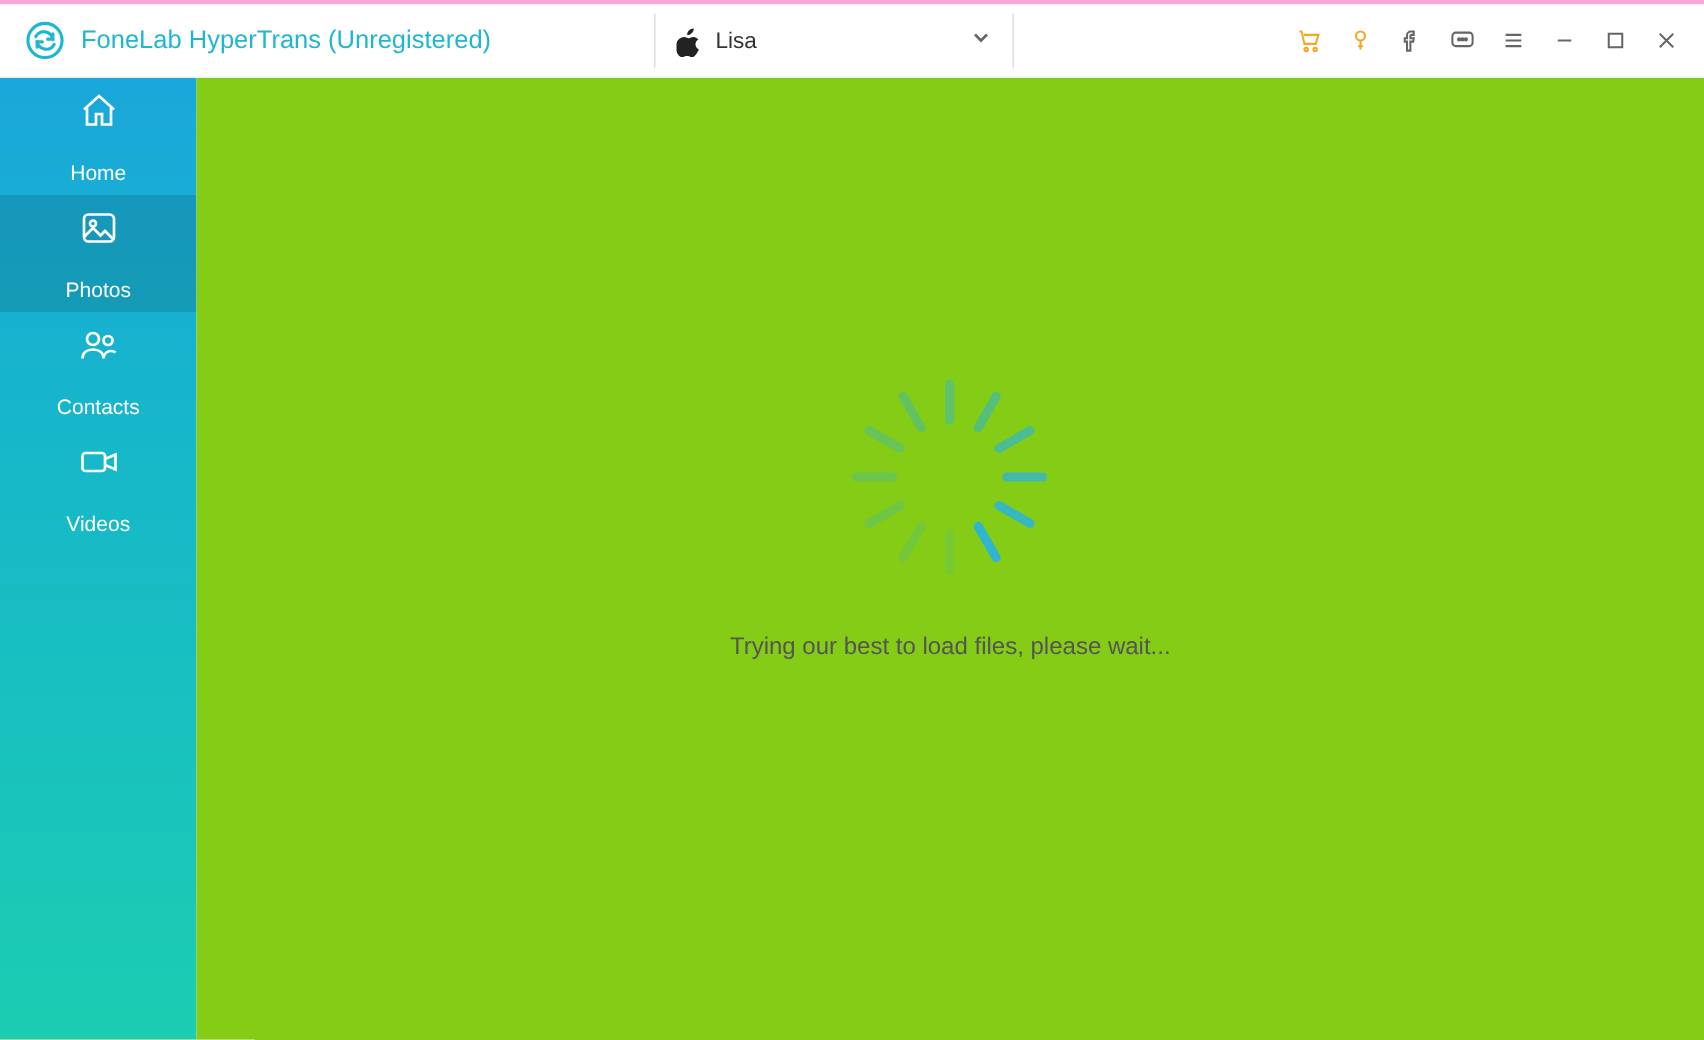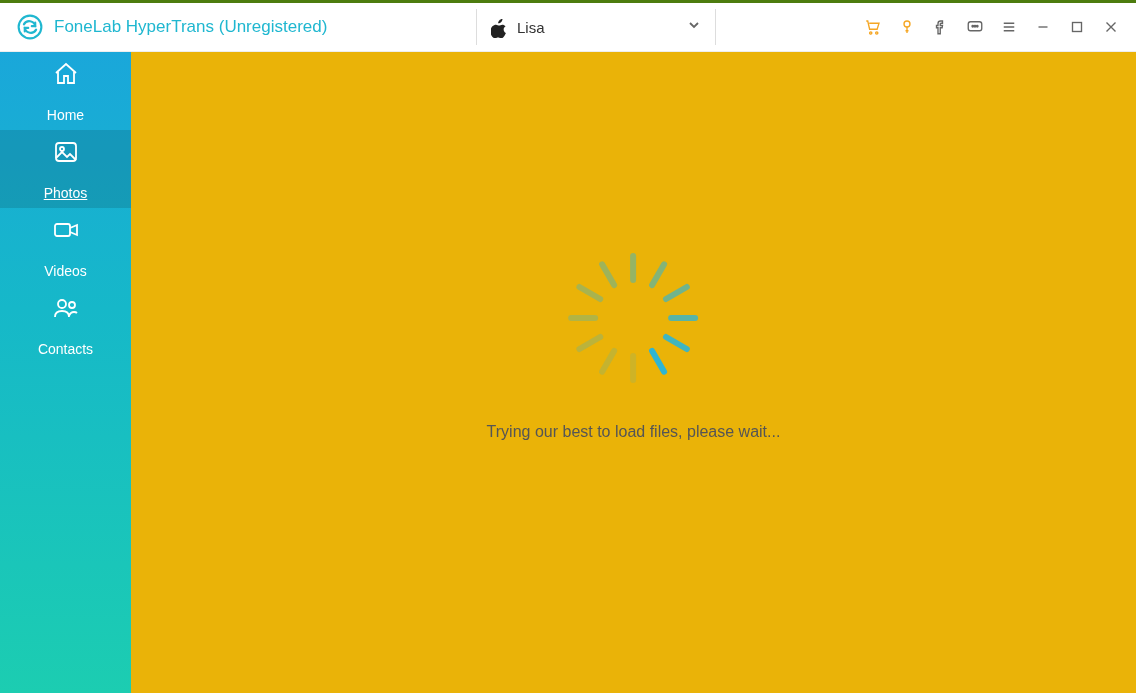--- a/index.html
+++ b/index.html
@@ -8,21 +8,21 @@
     width: 1136px;
     height: 693px;
     overflow: hidden;
     background: #fff;
   }
   .app {
     width: 1136px;
     height: 693px;
     display: flex;
     flex-direction: column;
-    border-top: 3px solid #4d7c0f;
+    border-top: 3px solid #f9a8d4;
   }
   
   .header {
     height: 49px;
     display: flex;
     align-items: center;
     background: #fff;
     position: relative;
     border-bottom: 1px solid #eee;
   }
@@ -36,21 +36,21 @@
     width: 28px;
     height: 28px;
     color: #1fb7d0;
   }
   .app-title {
     color: #1fb7d0;
     font-size: 17px;
   }
   .device-selector {
     position: absolute;
-    left: 476px;
+    left: 436px;
     width: 240px;
     height: 36px;
     display: flex;
     align-items: center;
     border-left: 1px solid #ddd;
     border-right: 1px solid #ddd;
     padding: 0 14px;
     cursor: pointer;
   }
   .device-selector .apple-icon {
@@ -106,26 +106,25 @@
     flex-direction: column;
     align-items: center;
     justify-content: center;
     gap: 16px;
     cursor: pointer;
     font-size: 14px;
   }
   .sidebar-item svg { width: 28px; height: 28px; }
   .sidebar-item.active {
     background: rgba(0,0,0,0.12);
-    text-decoration: underline;
   }
   .content {
     flex: 1;
     position: relative;
-    background: #eab308;
+    background: #84cc16;
   }
   .loading-wrap {
     position: absolute;
     left: 50%;
     top: 46%;
     transform: translate(-50%, -50%);
     text-align: center;
   }
   .loading-text {
     margin-top: 40px;
@@ -268,39 +267,39 @@
             <path d="M4 20l6-6 5 5 3-3 6 6"></path>
           </svg>
         </span>
         <span>Photos</span>
       </div>
 
 
       <div class="sidebar-item">
         <span>
           <svg viewBox="0 0 28 28" fill="none" stroke="currentColor" stroke-width="1.8">
-            <rect x="3" y="8" width="15" height="12" rx="2"></rect>
-            <path d="M18 12l7-3v10l-7-3"></path>
-          </svg>
-        </span>
-        <span>Videos</span>
-      </div>
-
-      <div class="sidebar-item">
-        <span>
-          <svg viewBox="0 0 28 28" fill="none" stroke="currentColor" stroke-width="1.8">
             <circle cx="10" cy="10" r="4"></circle>
             <path d="M3 23c0-4 3-6 7-6s7 2 7 6"></path>
             <circle cx="20" cy="11" r="3"></circle>
             <path d="M17 22c1-3 3-4 5-4 2 0 3 1 3 1"></path>
           </svg>
         </span>
         <span>Contacts</span>
       </div>
 
+      <div class="sidebar-item">
+        <span>
+          <svg viewBox="0 0 28 28" fill="none" stroke="currentColor" stroke-width="1.8">
+            <rect x="3" y="8" width="15" height="12" rx="2"></rect>
+            <path d="M18 12l7-3v10l-7-3"></path>
+          </svg>
+        </span>
+        <span>Videos</span>
+      </div>
+
 
 
     </div>
 
     <div class="content">
       <div class="loading-wrap">
         <div class="spinner">
           <div></div>
             <div></div>
             <div></div>

